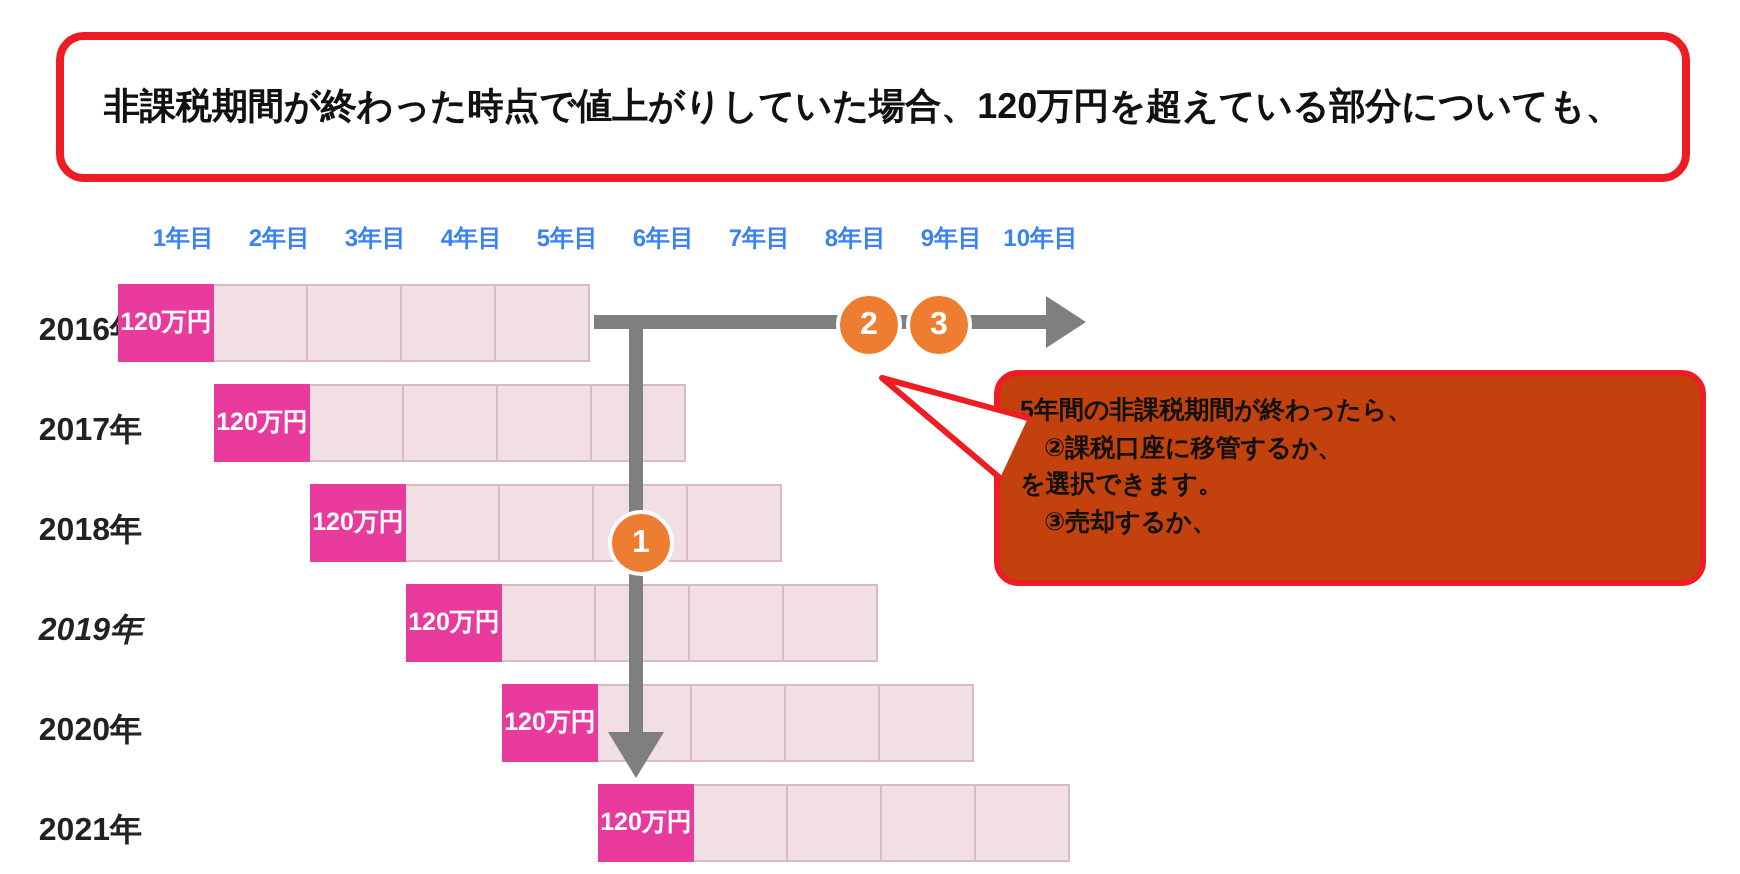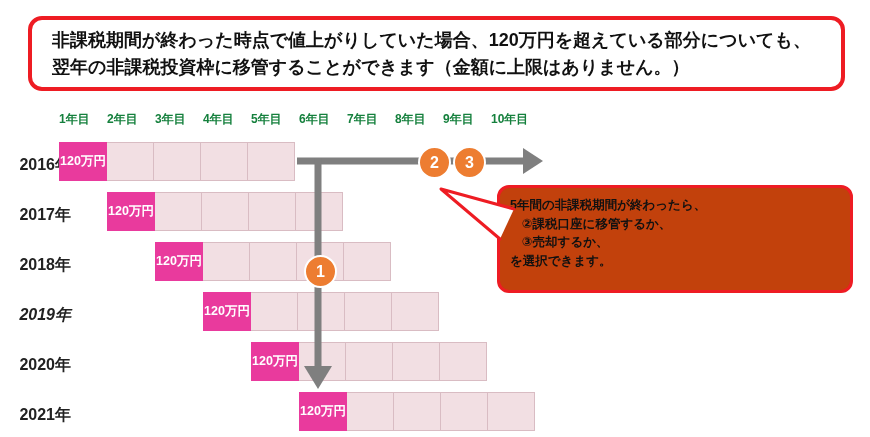--- a/index.html
+++ b/index.html
@@ -11,21 +11,21 @@
   
   .note-box{
     position:absolute;left:28px;top:16px;width:817px;height:75px;
     box-sizing:border-box;border:4px solid #ee1c23;border-radius:14px;
     background:#fff;display:flex;flex-direction:column;justify-content:center;
     padding-left:20px;
   }
   .note-line{font-size:18px;font-weight:bold;line-height:27px;white-space:nowrap;}
   
   .col-headers{position:absolute;left:59px;top:111px;display:flex;}
-  .col-header{width:48px;text-align:left;font-size:12px;font-weight:bold;color:#15803d;white-space:nowrap;}
+  .col-header{width:48px;text-align:right;font-size:12px;font-weight:bold;color:#3b82f6;white-space:nowrap;}
   
   .year-label{position:absolute;left:18px;width:53px;text-align:right;font-size:16px;font-weight:bold;color:#222;}
   
   .bar-row{position:absolute;display:flex;height:39px;}
   .cell{
     box-sizing:border-box;width:48px;height:39px;background:#f2dfe3;
     border:1px solid #d9bcc3;
   }
   .cell + .cell{margin-left:-1px;}
   .cell-amount{
@@ -54,21 +54,20 @@
   .callout-line.indent{padding-left:12px;}
   .tail-layer{position:absolute;left:0;top:0;width:870px;height:437px;pointer-events:none;}
 </style>
 </head>
 <body>
 
 <div class="canvas">
 
   <div class="note-box">
     <div class="note-line">非課税期間が終わった時点で値上がりしていた場合、120万円を超えている部分についても、</div>
-    <div class="note-line">翌年の非課税投資枠に移管することができます（金額に上限はありません。）</div>
   </div>
 
   <div class="col-headers">
     <div class="col-header">1年目</div>
     <div class="col-header">2年目</div>
     <div class="col-header">3年目</div>
     <div class="col-header">4年目</div>
     <div class="col-header">5年目</div>
     <div class="col-header">6年目</div>
     <div class="col-header">7年目</div>
@@ -144,20 +143,20 @@
   <div class="marker marker-2">
     <span>2</span>
   </div>
   <div class="marker marker-3">
     <span>3</span>
   </div>
 
   <div class="callout">
     <div class="callout-line">5年間の非課税期間が終わったら、</div>
     <div class="callout-line indent">②課税口座に移管するか、</div>
+    <div class="callout-line">を選択できます。</div>
     <div class="callout-line indent">③売却するか、</div>
-    <div class="callout-line">を選択できます。</div>
   </div>
   <svg class="tail-layer" viewBox="0 0 870 437" xmlns="http://www.w3.org/2000/svg">
     <path d="M 514 209 L 441 189 L 500 239" fill="#ffffff" stroke="#ee1c23" stroke-width="3" stroke-linejoin="round" stroke-linecap="round"></path>
   </svg>
 
 </div>
 
 </body></html>

